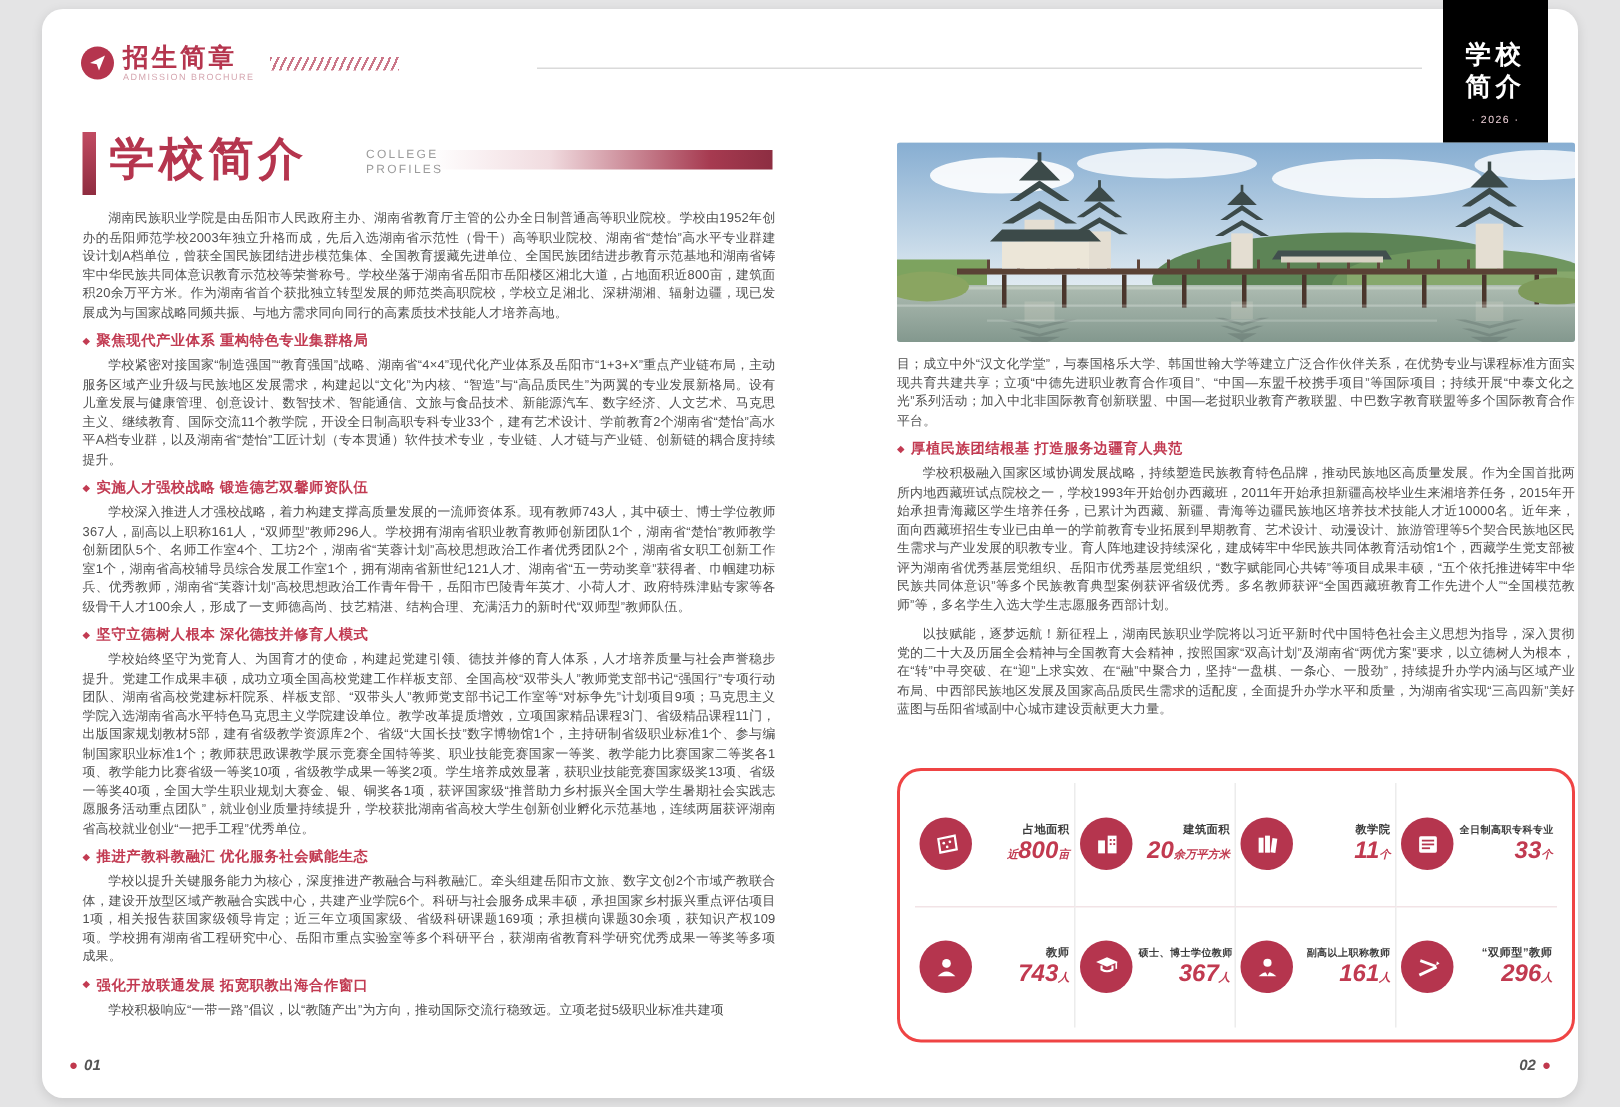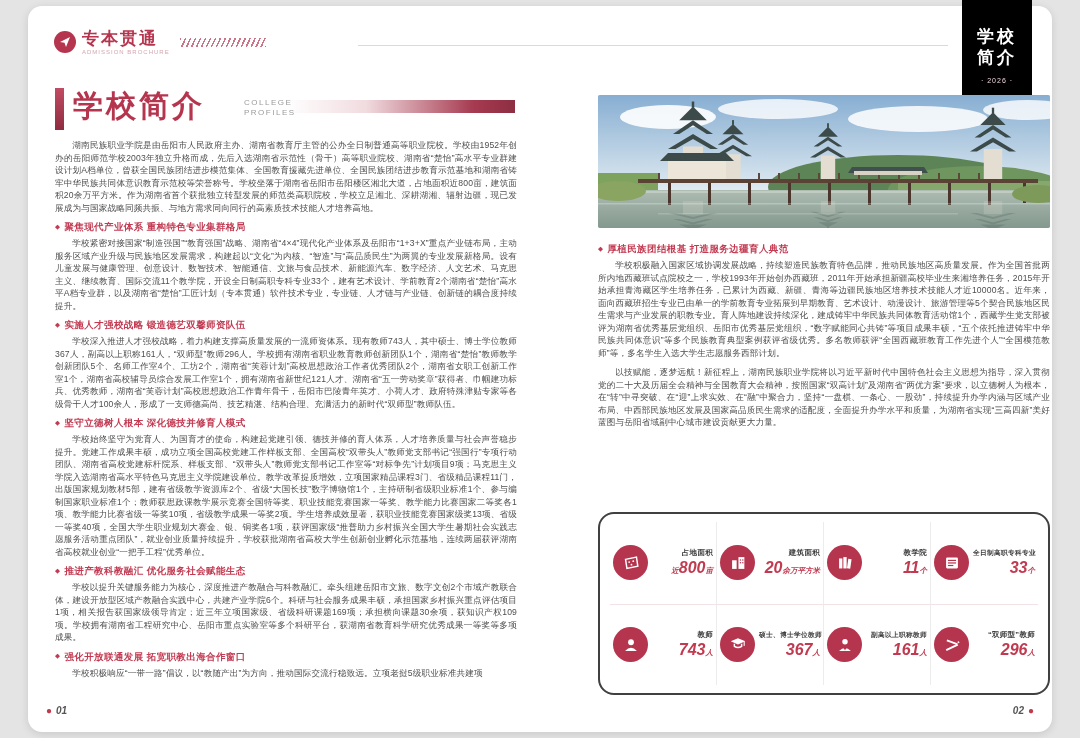--- a/index.html
+++ b/index.html
@@ -54,21 +54,21 @@
   }
   h3.sec .bullet{font-size:6.5px;margin-right:4px;vertical-align:1.5px;}
   
   .photo{
     position:absolute;left:570px;top:89px;width:452px;height:133px;
     border-radius:2px;overflow:hidden;background:#bcd2e2;
   }
   
   .stats{
     position:absolute;left:570px;top:506px;width:452px;height:183px;
-    box-sizing:border-box;border:2px solid #404040;border-radius:16px;
+    box-sizing:border-box;border:2px solid #ef4444;border-radius:16px;
     display:grid;grid-template-columns:repeat(4,1fr);grid-template-rows:1fr 1fr;
     padding:8px 10px;background:#fff;
   }
   .cell{
     display:flex;align-items:center;gap:4px;padding:6px 3px;
     border-right:1px solid #ececec;min-width:0;
   }
   .cell:nth-child(4n){border-right:none;}
   .cell:nth-child(n+5){border-top:1px solid #f2e3e6;}
   .ic{
@@ -93,21 +93,21 @@
 
 <div class="page">
 
   <div class="logo">
     <div class="logo-badge">
       <svg width="12" height="12" viewBox="0 0 12 12">
           <path d="M1 6 L11 1 L7 11 L5.5 6.8 Z" fill="#ffffff"></path>
         </svg>
     </div>
     <div class="logo-txt">
-      <div class="logo-title">专本贯通</div>
+      <div class="logo-title">招生简章</div>
       <div class="logo-sub">ADMISSION BROCHURE</div>
     </div>
     <div class="hatch"></div>
   </div>
   <div class="header-line"></div>
 
   <div class="tab">
     <div class="tab-line">学校</div>
     <div class="tab-line">简介</div>
     <div class="tab-year">· 2026 ·</div>
@@ -233,20 +233,21 @@
         <use href="#tower" transform="translate(95,106) scale(1.25,-0.5)"></use>
         <use href="#tower" transform="translate(230,106) scale(0.9,-0.45)"></use>
         <use href="#tower" transform="translate(395,106) scale(1.15,-0.5)"></use>
       </g>
       <rect x="0" y="108" width="452" height="1.5" fill="#ffffff" opacity=".25"></rect>
       <rect x="60" y="118" width="300" height="1.5" fill="#ffffff" opacity=".18"></rect>
     </svg>
   </div>
 
   <div class="col-right">
+    <p class="body noindent">目；成立中外“汉文化学堂”，与泰国格乐大学、韩国世翰大学等建立广泛合作伙伴关系，在优势专业与课程标准方面实现共育共建共享；立项“中德先进职业教育合作项目”、“中国—东盟千校携手项目”等国际项目；持续开展“中泰文化之光”系列活动；加入中北非国际教育创新联盟、中国—老挝职业教育产教联盟、中巴数字教育联盟等多个国际教育合作平台。</p>
 
     <h3 class="sec">
       <span class="bullet">◆</span><span>厚植民族团结根基  打造服务边疆育人典范</span>
     </h3>
     <p class="body">学校积极融入国家区域协调发展战略，持续塑造民族教育特色品牌，推动民族地区高质量发展。作为全国首批两所内地西藏班试点院校之一，学校1993年开始创办西藏班，2011年开始承担新疆高校毕业生来湘培养任务，2015年开始承担青海藏区学生培养任务，已累计为西藏、新疆、青海等边疆民族地区培养技术技能人才近10000名。近年来，面向西藏班招生专业已由单一的学前教育专业拓展到早期教育、艺术设计、动漫设计、旅游管理等5个契合民族地区民生需求与产业发展的职教专业。育人阵地建设持续深化，建成铸牢中华民族共同体教育活动馆1个，西藏学生党支部被评为湖南省优秀基层党组织、岳阳市优秀基层党组织，“数字赋能同心共铸”等项目成果丰硕，“五个依托推进铸牢中华民族共同体意识”等多个民族教育典型案例获评省级优秀。多名教师获评“全国西藏班教育工作先进个人”“全国模范教师”等，多名学生入选大学生志愿服务西部计划。</p>
 
     <p class="body" style="margin-top:7px;">以技赋能，逐梦远航！新征程上，湖南民族职业学院将以习近平新时代中国特色社会主义思想为指导，深入贯彻党的二十大及历届全会精神与全国教育大会精神，按照国家“双高计划”及湖南省“两优方案”要求，以立德树人为根本，在“转”中寻突破、在“迎”上求实效、在“融”中聚合力，坚持“一盘棋、一条心、一股劲”，持续提升办学内涵与区域产业布局、中西部民族地区发展及国家高品质民生需求的适配度，全面提升办学水平和质量，为湖南省实现“三高四新”美好蓝图与岳阳省域副中心城市建设贡献更大力量。</p>
   </div>
 
   <div class="stats">

